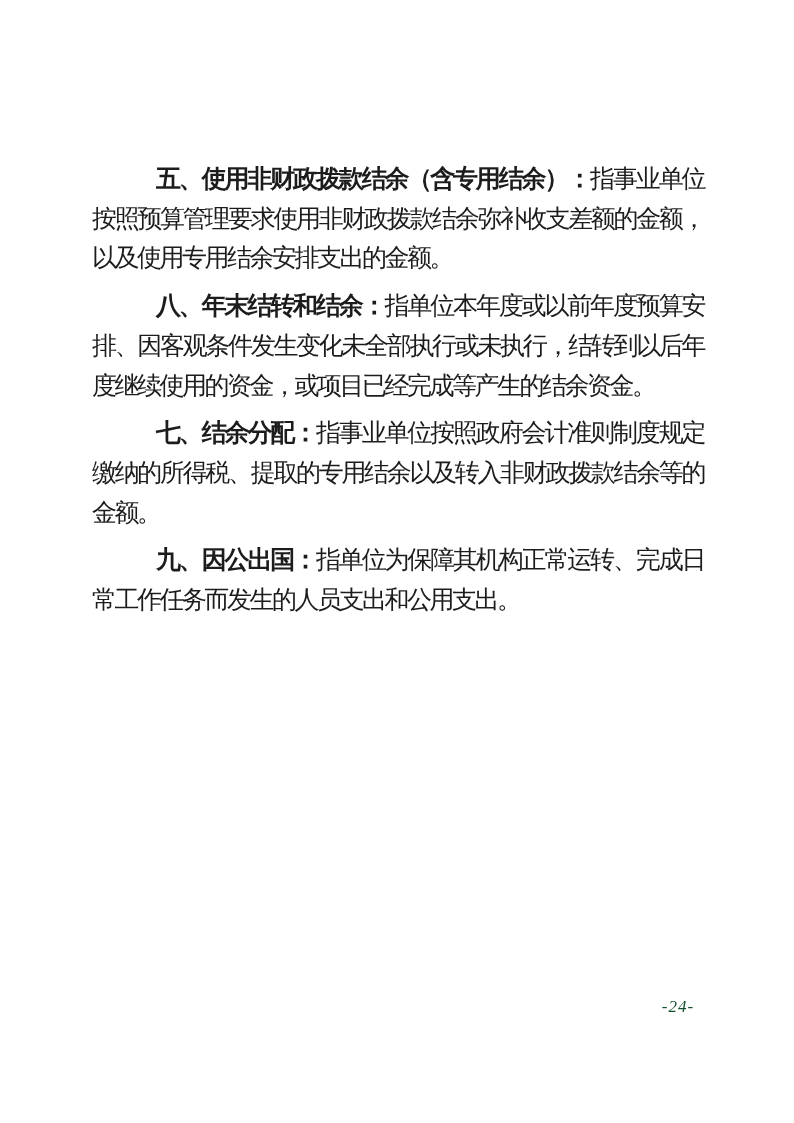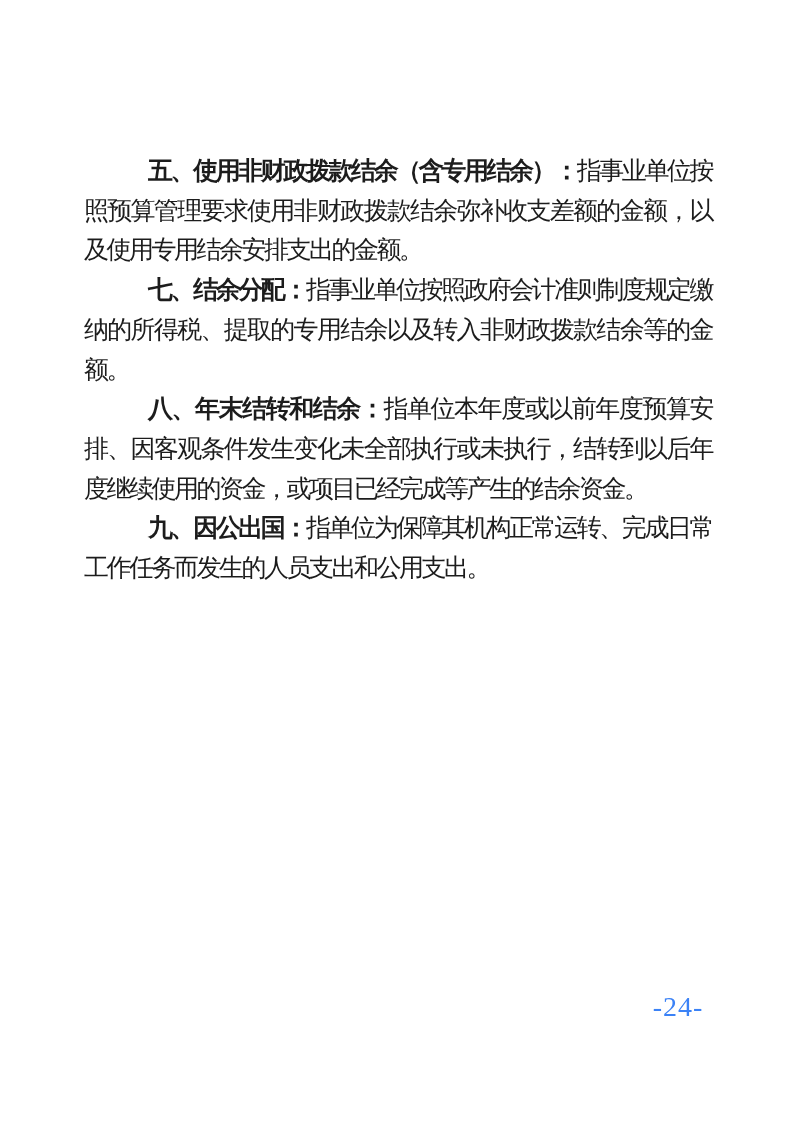--- a/index.html
+++ b/index.html
@@ -21,44 +21,45 @@
     left: 84px;
     top: 151px;
     width: 628px;
     font-size: 25px;
     line-height: 39.7px;
     letter-spacing: -2.5px;
     text-align: justify;
     text-justify: inter-character;
   }
   p.para {
-    margin: 0;
+    margin: 8px;
     padding: 0;
     text-indent: 64px;
   }
   .term-heading {
     font-weight: bold;
   }
   .page-number {
     position: absolute;
     left: 648px;
     top: 995px;
     width: 60px;
-    font-size: 28px;
+    font-size: 17px;
     line-height: 24px;
     letter-spacing: 1px;
     text-align: center;
-    color: #3b82f6;
+    color: #14532d;
     font-family: "Liberation Serif", serif;
+    font-style: italic;
   }
 </style>
 </head>
 <body>
 
 <div class="page">
   <div class="content">
     <p class="para"><span class="term-heading">五、使用非财政拨款结余（含专用结余）：</span><span class="term-body">指事业单位按照预算管理要求使用非财政拨款结余弥补收支差额的金额，以及使用专用结余安排支出的金额。</span></p>
+    <p class="para"><span class="term-heading">八、年末结转和结余：</span><span class="term-body">指单位本年度或以前年度预算安排、因客观条件发生变化未全部执行或未执行，结转到以后年度继续使用的资金，或项目已经完成等产生的结余资金。</span></p>
     <p class="para"><span class="term-heading">七、结余分配：</span><span class="term-body">指事业单位按照政府会计准则制度规定缴纳的所得税、提取的专用结余以及转入非财政拨款结余等的金额。</span></p>
-    <p class="para"><span class="term-heading">八、年末结转和结余：</span><span class="term-body">指单位本年度或以前年度预算安排、因客观条件发生变化未全部执行或未执行，结转到以后年度继续使用的资金，或项目已经完成等产生的结余资金。</span></p>
     <p class="para"><span class="term-heading">九、因公出国：</span><span class="term-body">指单位为保障其机构正常运转、完成日常工作任务而发生的人员支出和公用支出。</span></p>
   </div>
   <div class="page-number">-24-</div>
 </div>
 
 </body></html>

